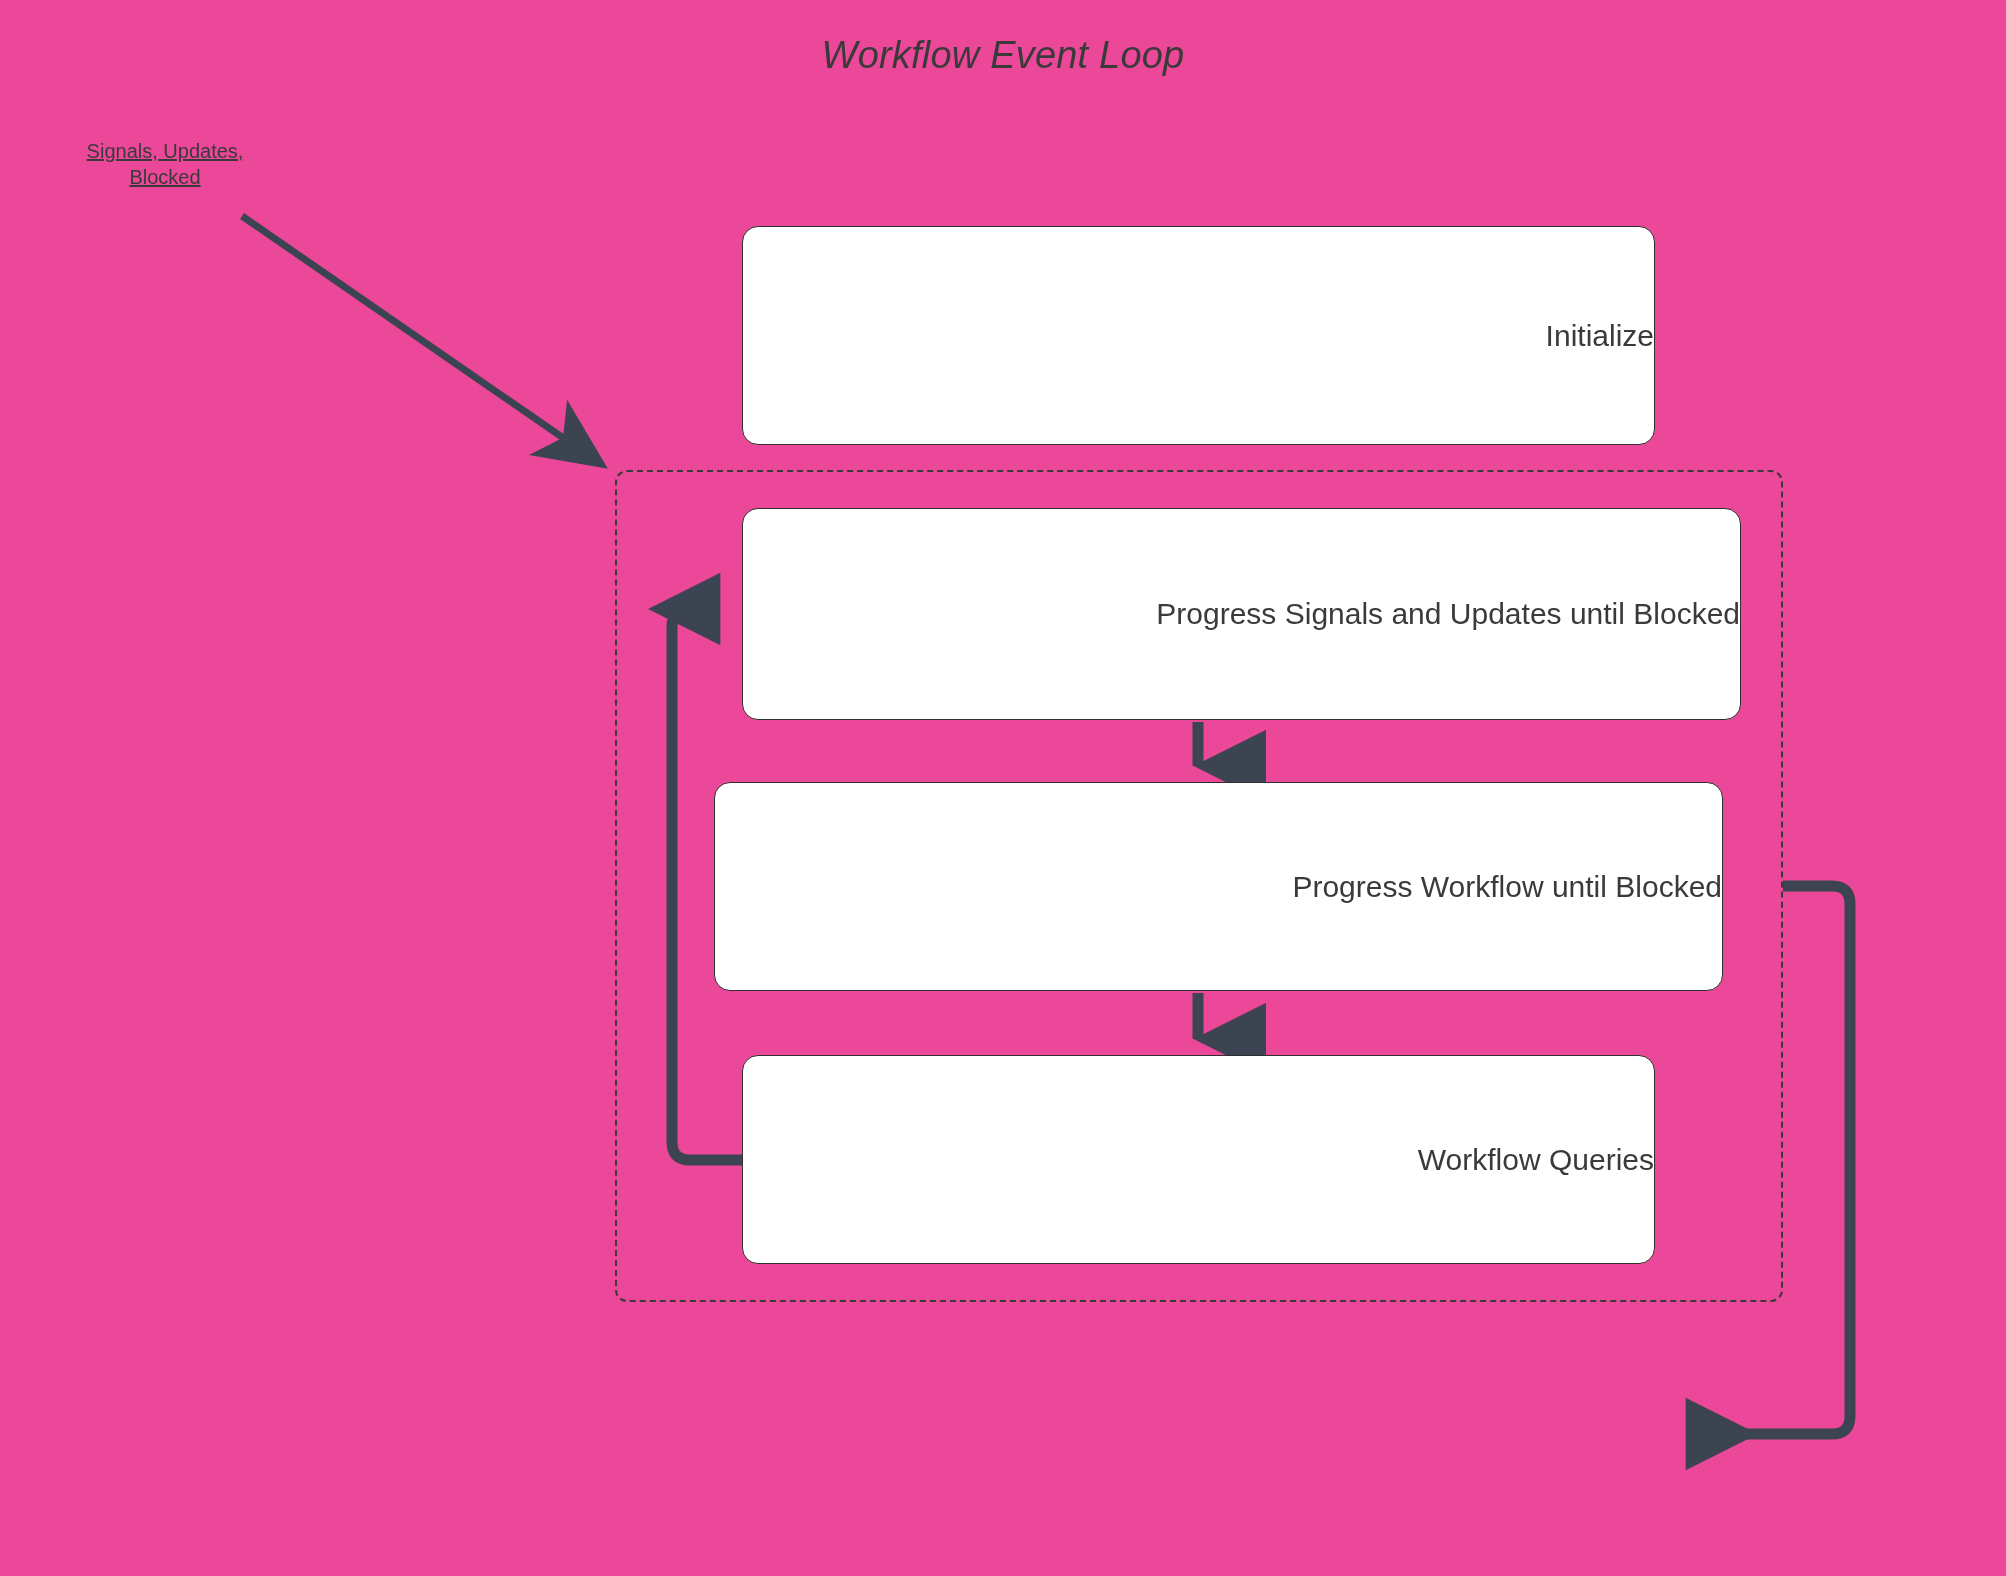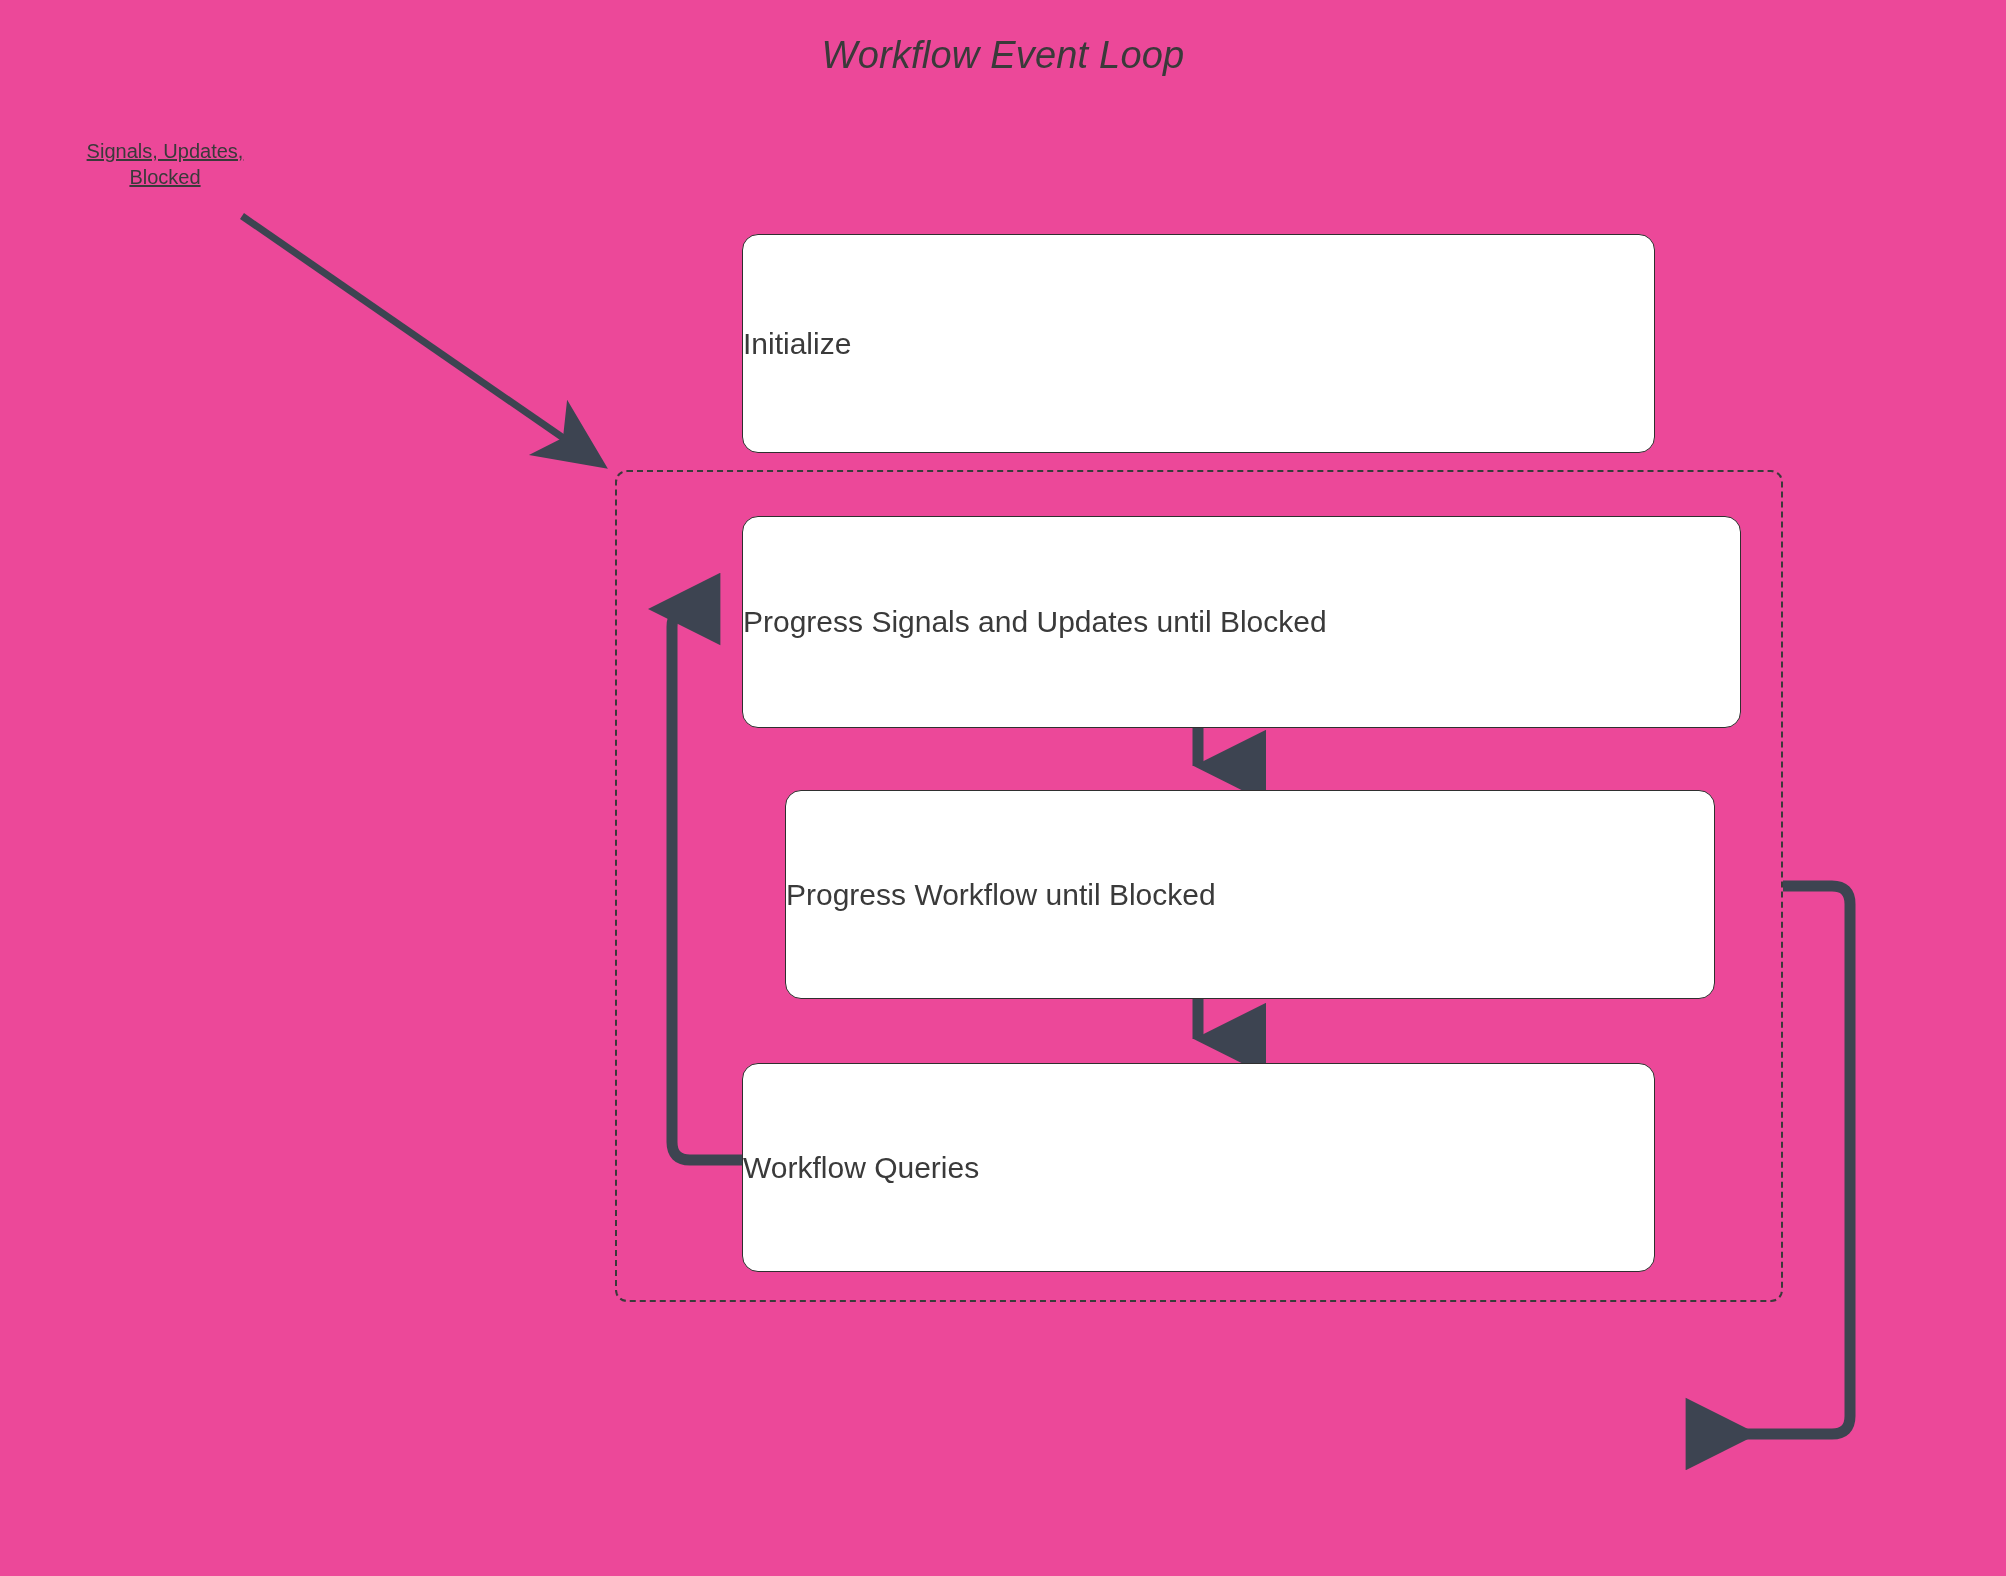--- a/index.html
+++ b/index.html
@@ -45,30 +45,29 @@
     text-decoration: underline;
   }
   .node {
     position: absolute;
     box-sizing: border-box;
     background: #ffffff;
     border: 1.6px solid #2f2f2f;
     border-radius: 16px;
     display: flex;
     align-items: center;
-    justify-content: flex-start;
+    justify-content: flex-end;
     text-align: center;
     color: #3a3a3a;
     font-size: 30px;
     z-index: 3;
-    margin-top: 8px;
   }
   .node-initialize   { left: 742px; top: 226px;  width: 913px; height: 219px; }
   .node-progress-su  { left: 742px; top: 508px;  width: 999px; height: 212px; }
-  .node-progress-wf  { left: 785px; top: 782px;  width: 930px; height: 209px; }
+  .node-progress-wf  { left: 714px; top: 782px;  width: 1009px; height: 209px; }
   .node-execute-q    { left: 742px; top: 1055px; width: 913px; height: 209px; }
   .node-complete     { left: 742px; top: 1322px; width: 913px; height: 224px; }
 
   .loop-container {
     position: absolute;
     left: 615px;
     top: 470px;
     width: 1168px;
     height: 832px;
     box-sizing: border-box;

